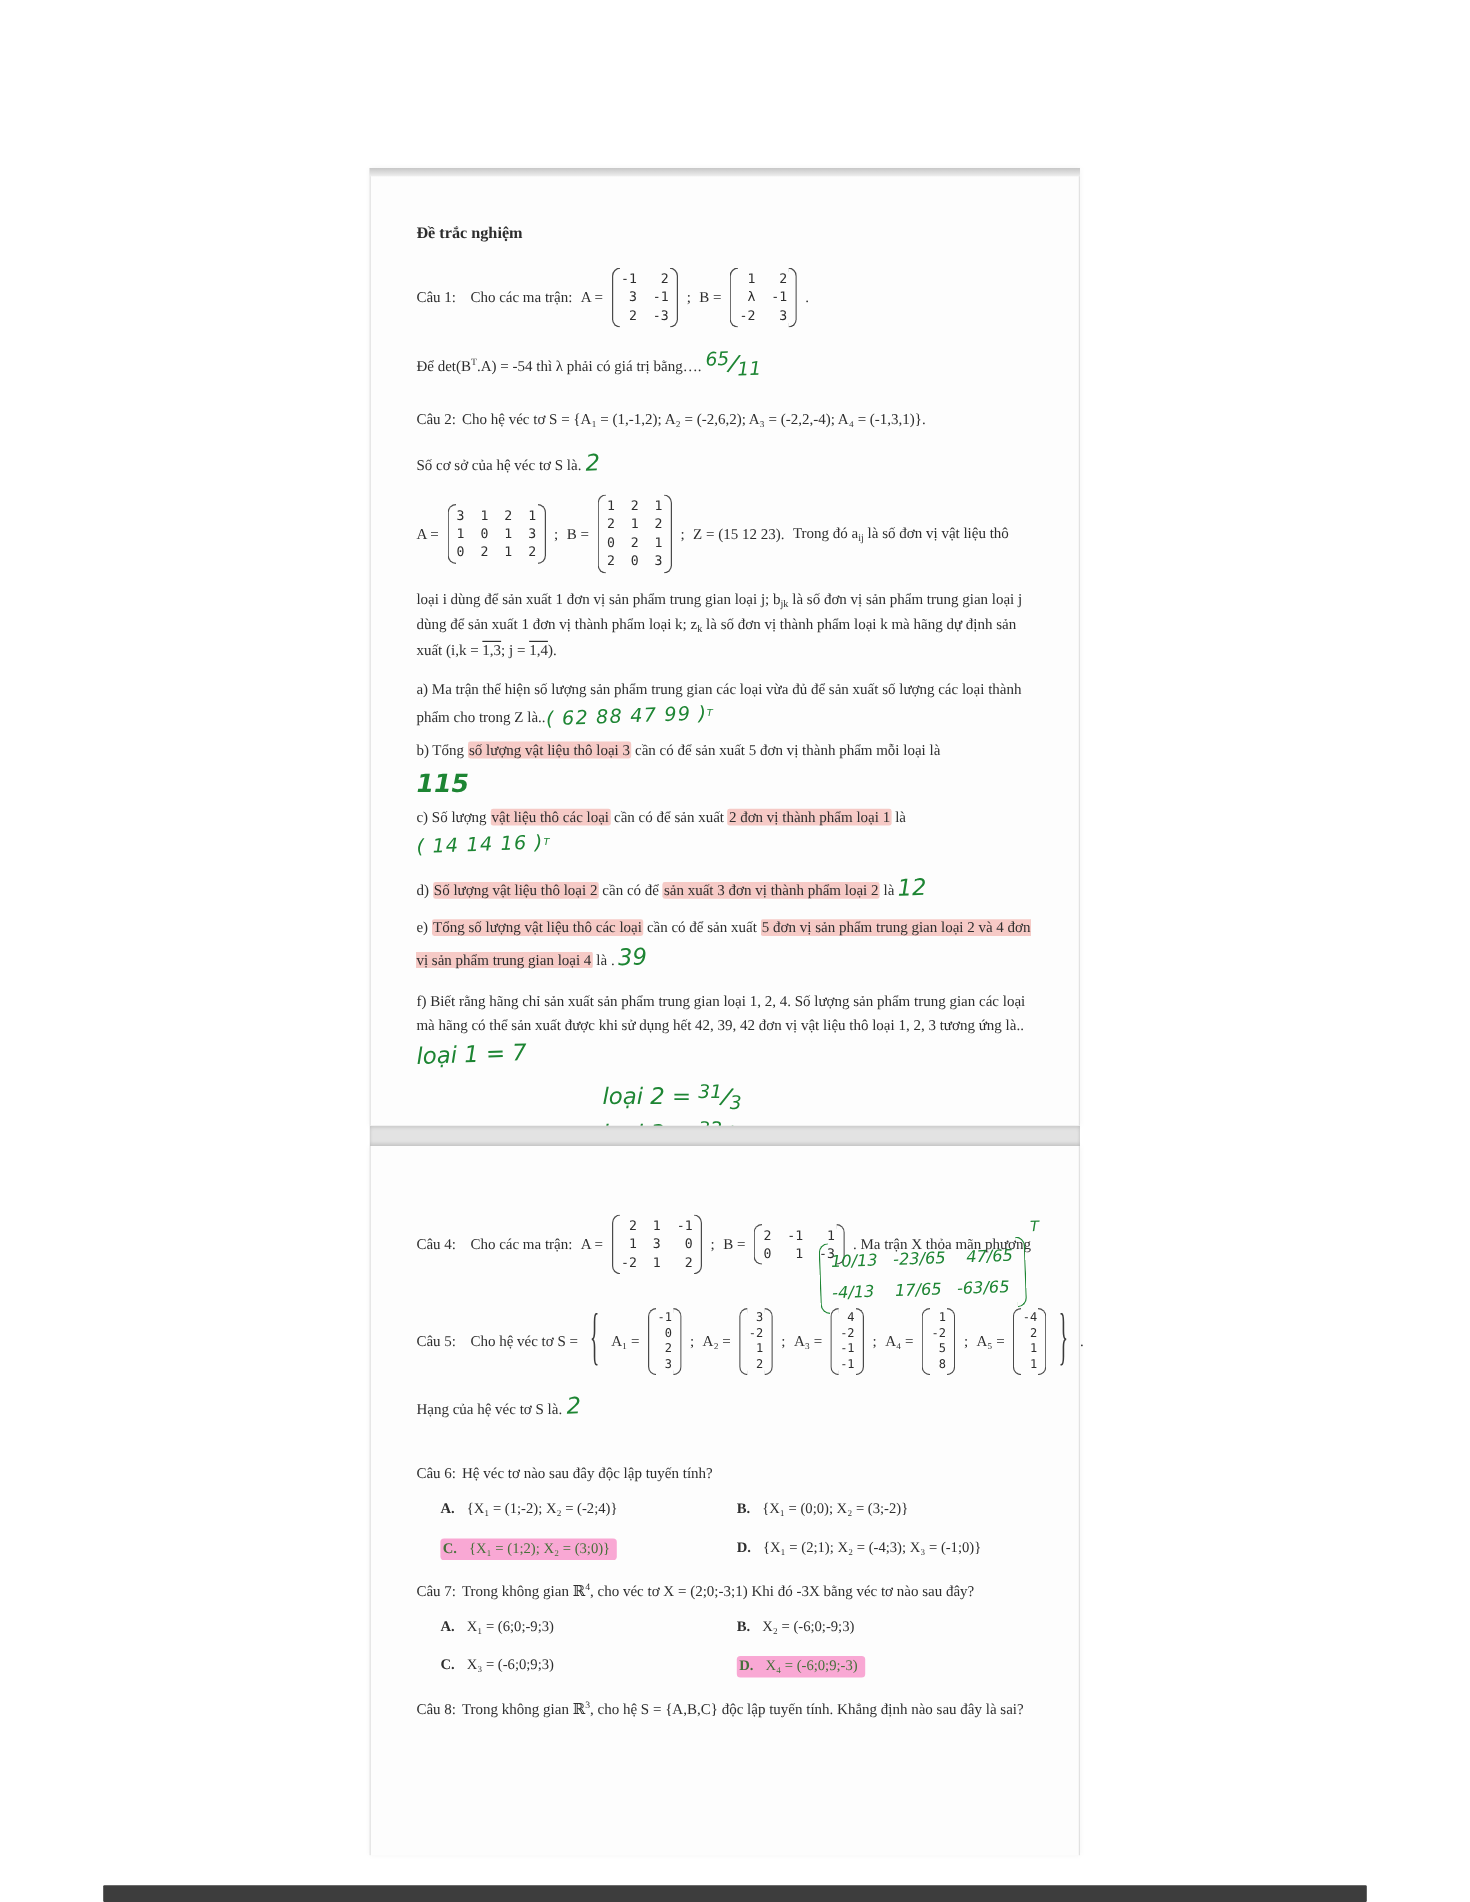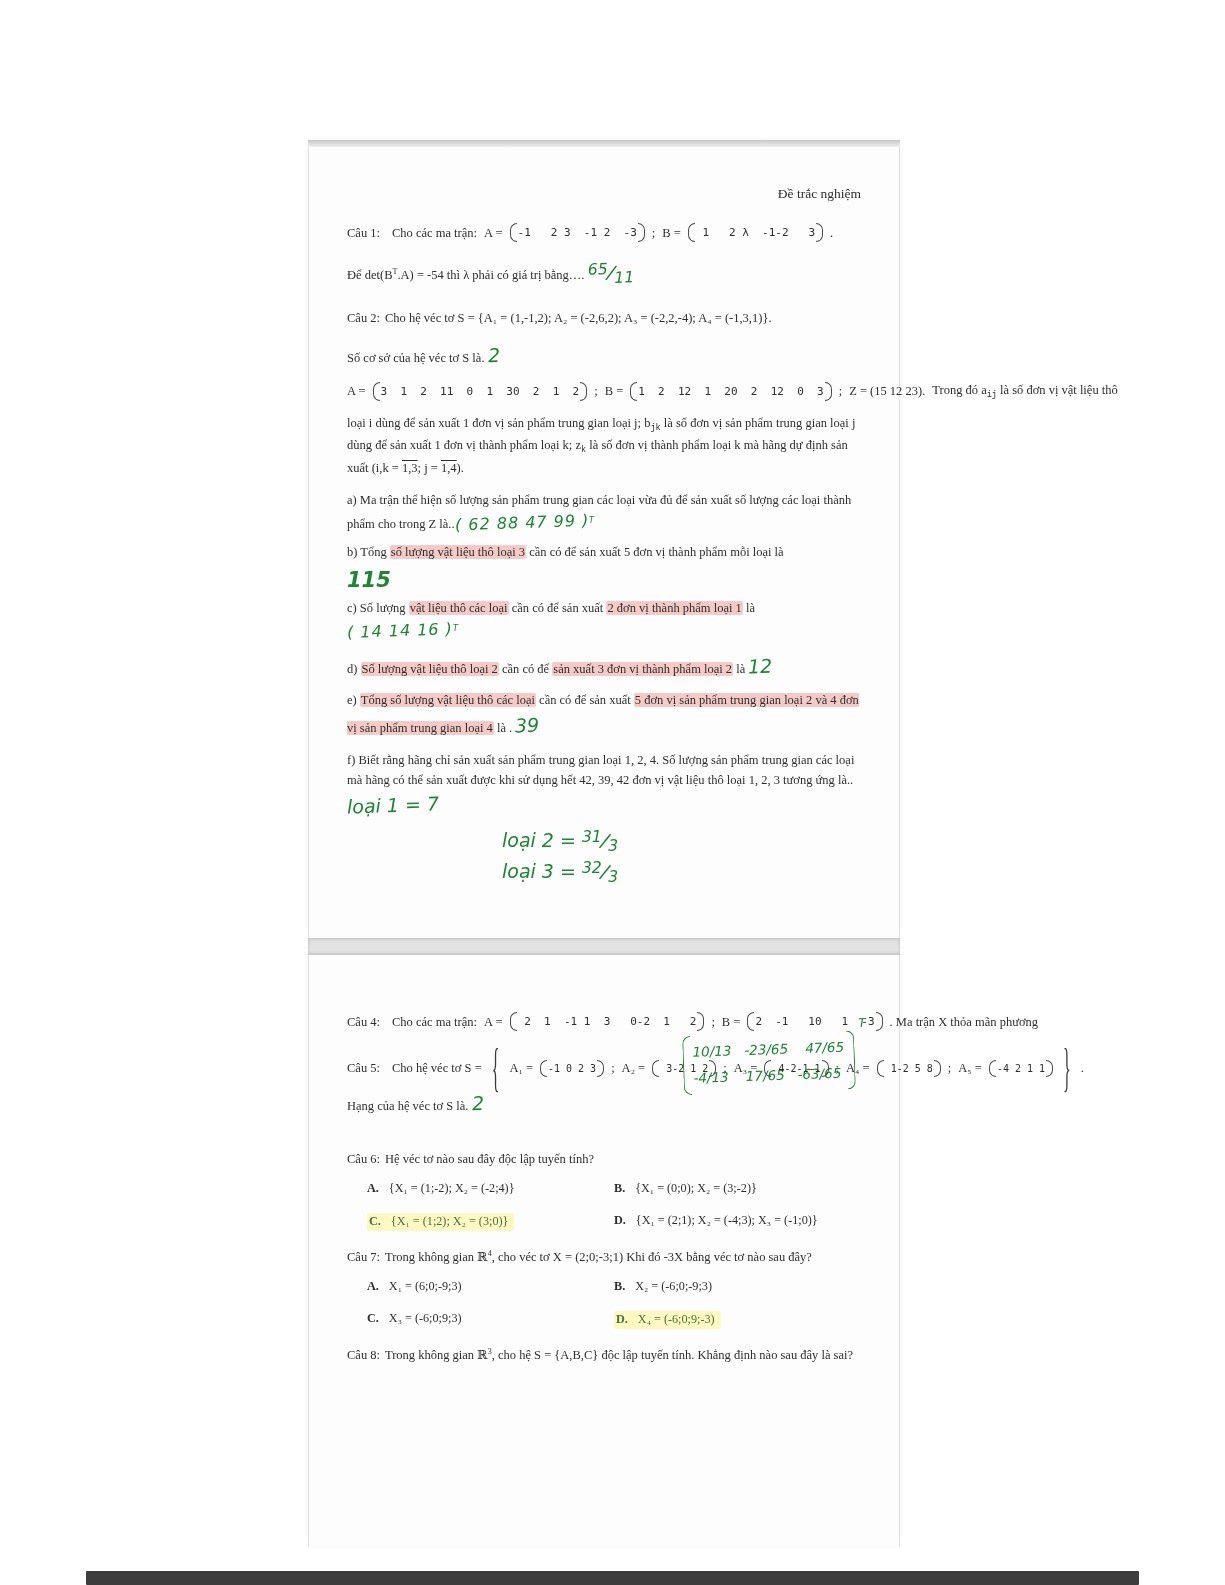--- a/index.html
+++ b/index.html
@@ -26,43 +26,43 @@
     background: #e3e3e3;
     box-shadow: inset 0 2px 3px rgba(0,0,0,0.10), inset 0 -2px 3px rgba(0,0,0,0.10);
   }
   .bottom-bar {
     position: absolute; left: 86px; top: 1571px; width: 1053px; height: 14px;
     background: #3d3d3d; border-radius: 1px;
   }
   .inner { padding: 0 38px; position: relative; }
   p { margin: 0; }
   .t { font-size: 12.5px; line-height: 1.6; }
-  .title { text-align: right; font-weight: normal; font-size: 13.5px; padding-top: 46px; }
+  .title { text-align: left; font-weight: bold; font-size: 13.5px; padding-top: 46px; }
   .ql { font-weight: normal; margin-right: 5px; }
   .row { display: flex; align-items: center; gap: 7px; white-space: nowrap; }
   .matrix {
-    display: inline-flex; flex-direction: row; align-items: flex-start;
+    display: inline-flex; flex-direction: column; align-items: flex-start;
     padding: 3px 8px; position: relative;
   }
   .matrix::before, .matrix::after {
     content: ""; position: absolute; top: 1px; bottom: 1px; width: 6px;
     border: 1.2px solid #4a4a4a;
   }
   .matrix::before { left: 0; border-right: 0; border-radius: 9px 0 0 9px; }
   .matrix::after  { right: 0; border-left: 0; border-radius: 0 9px 9px 0; }
   .mrow {
     font-family: "DejaVu Sans Mono", monospace; font-size: 11px;
     line-height: 1.4; white-space: pre;
   }
   .vec .mrow { font-size: 10px; line-height: 1.3; }
-  .sub { font-size: 0.68em; vertical-align: -3px; font-family: Liberation Mono, monospace; }
+  .sub { font-size: 0.68em; vertical-align: -3px; }
   .sup { font-size: 0.65em; vertical-align: super; }
   .ovl { text-decoration: overline; }
   .hlp { background: rgba(240,152,144,0.50); border-radius: 2px; padding: 0 1px; }
-  .hlg { background: #fef9c3; border-radius: 3px; padding: 1px 6px 2px 2px; color: #46703a; }
+  .hlg { background: #f9a8d4; border-radius: 3px; padding: 1px 6px 2px 2px; color: #46703a; }
   .hlg .letter { color: #46703a; }
   
   .hw {
     font-family: "DejaVu Sans", sans-serif; font-style: italic;
     color: #1d8533; font-weight: 500;
   }
   .hw-lg { font-size: 19px; }
   .hw-md { font-size: 16px; letter-spacing: 1px; }
   .tilt { display: inline-block; transform: rotate(-2deg); }
   .frac .num { display: inline-block; transform: translateY(-5px); font-size: 0.82em; }

